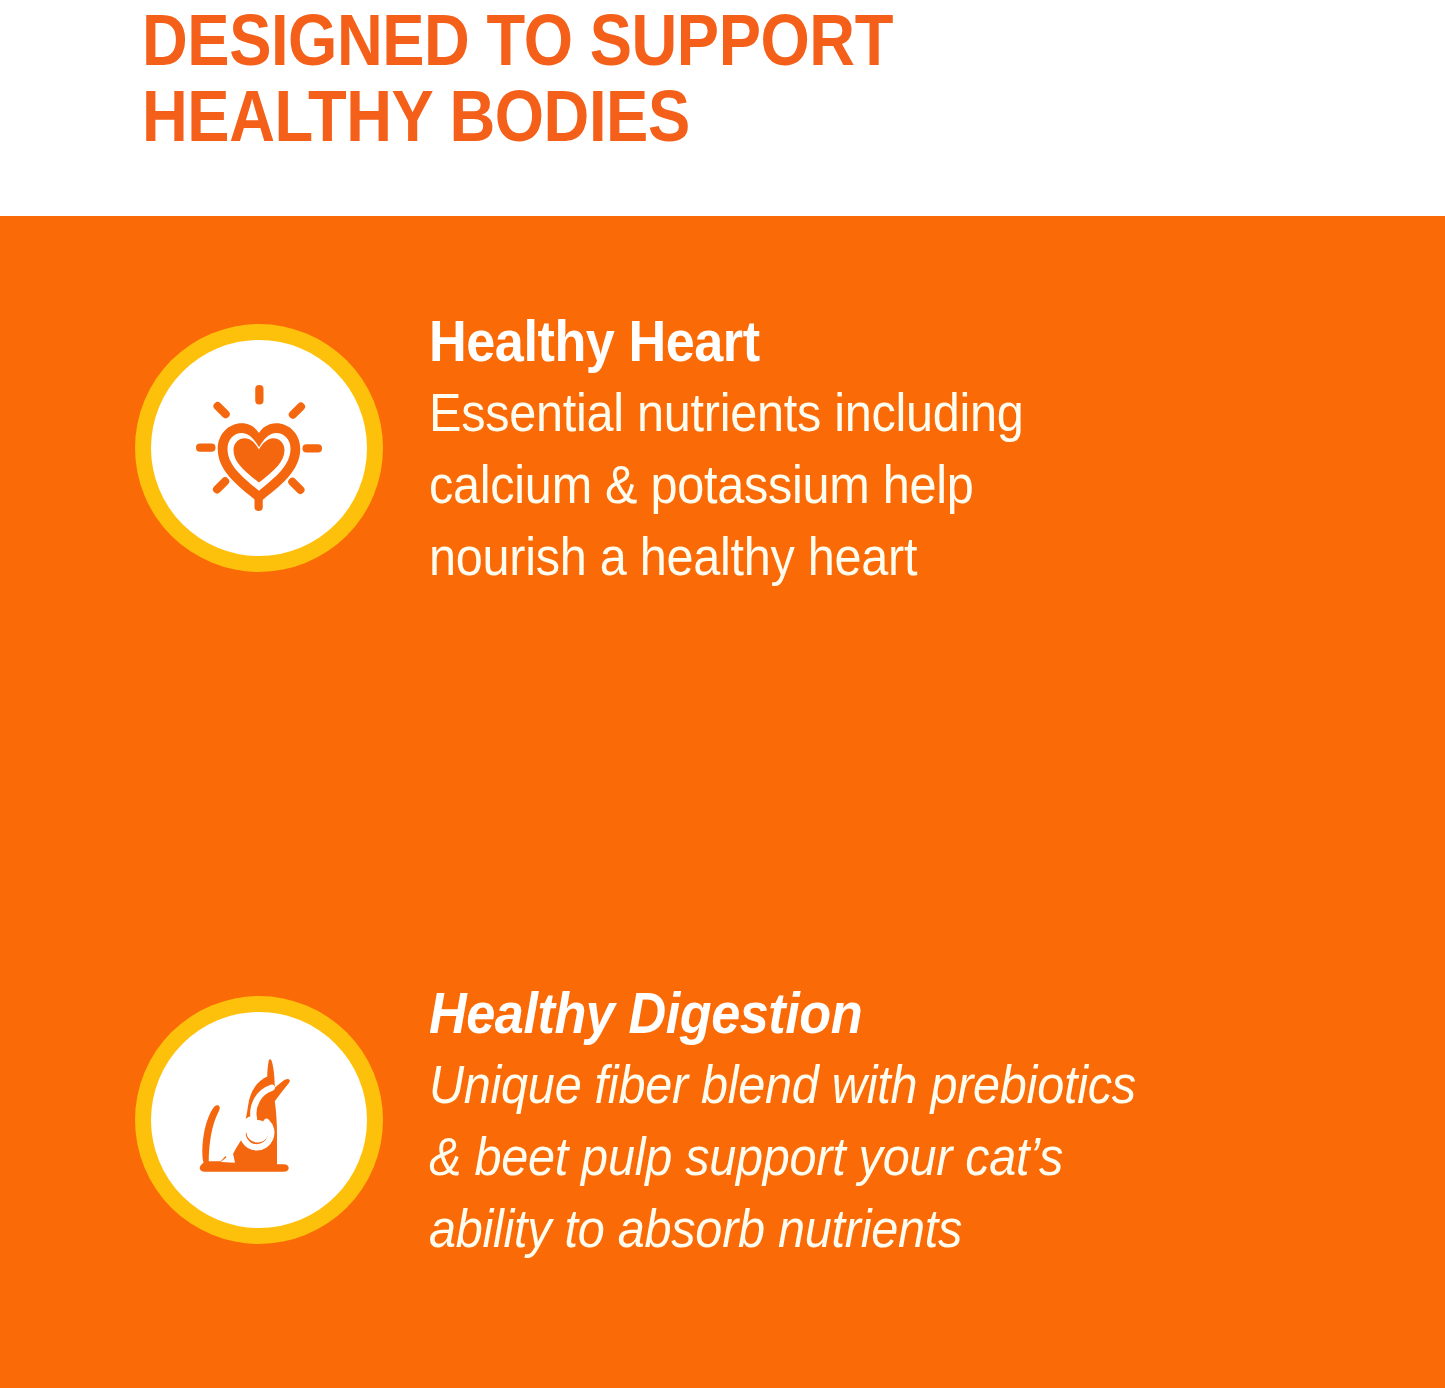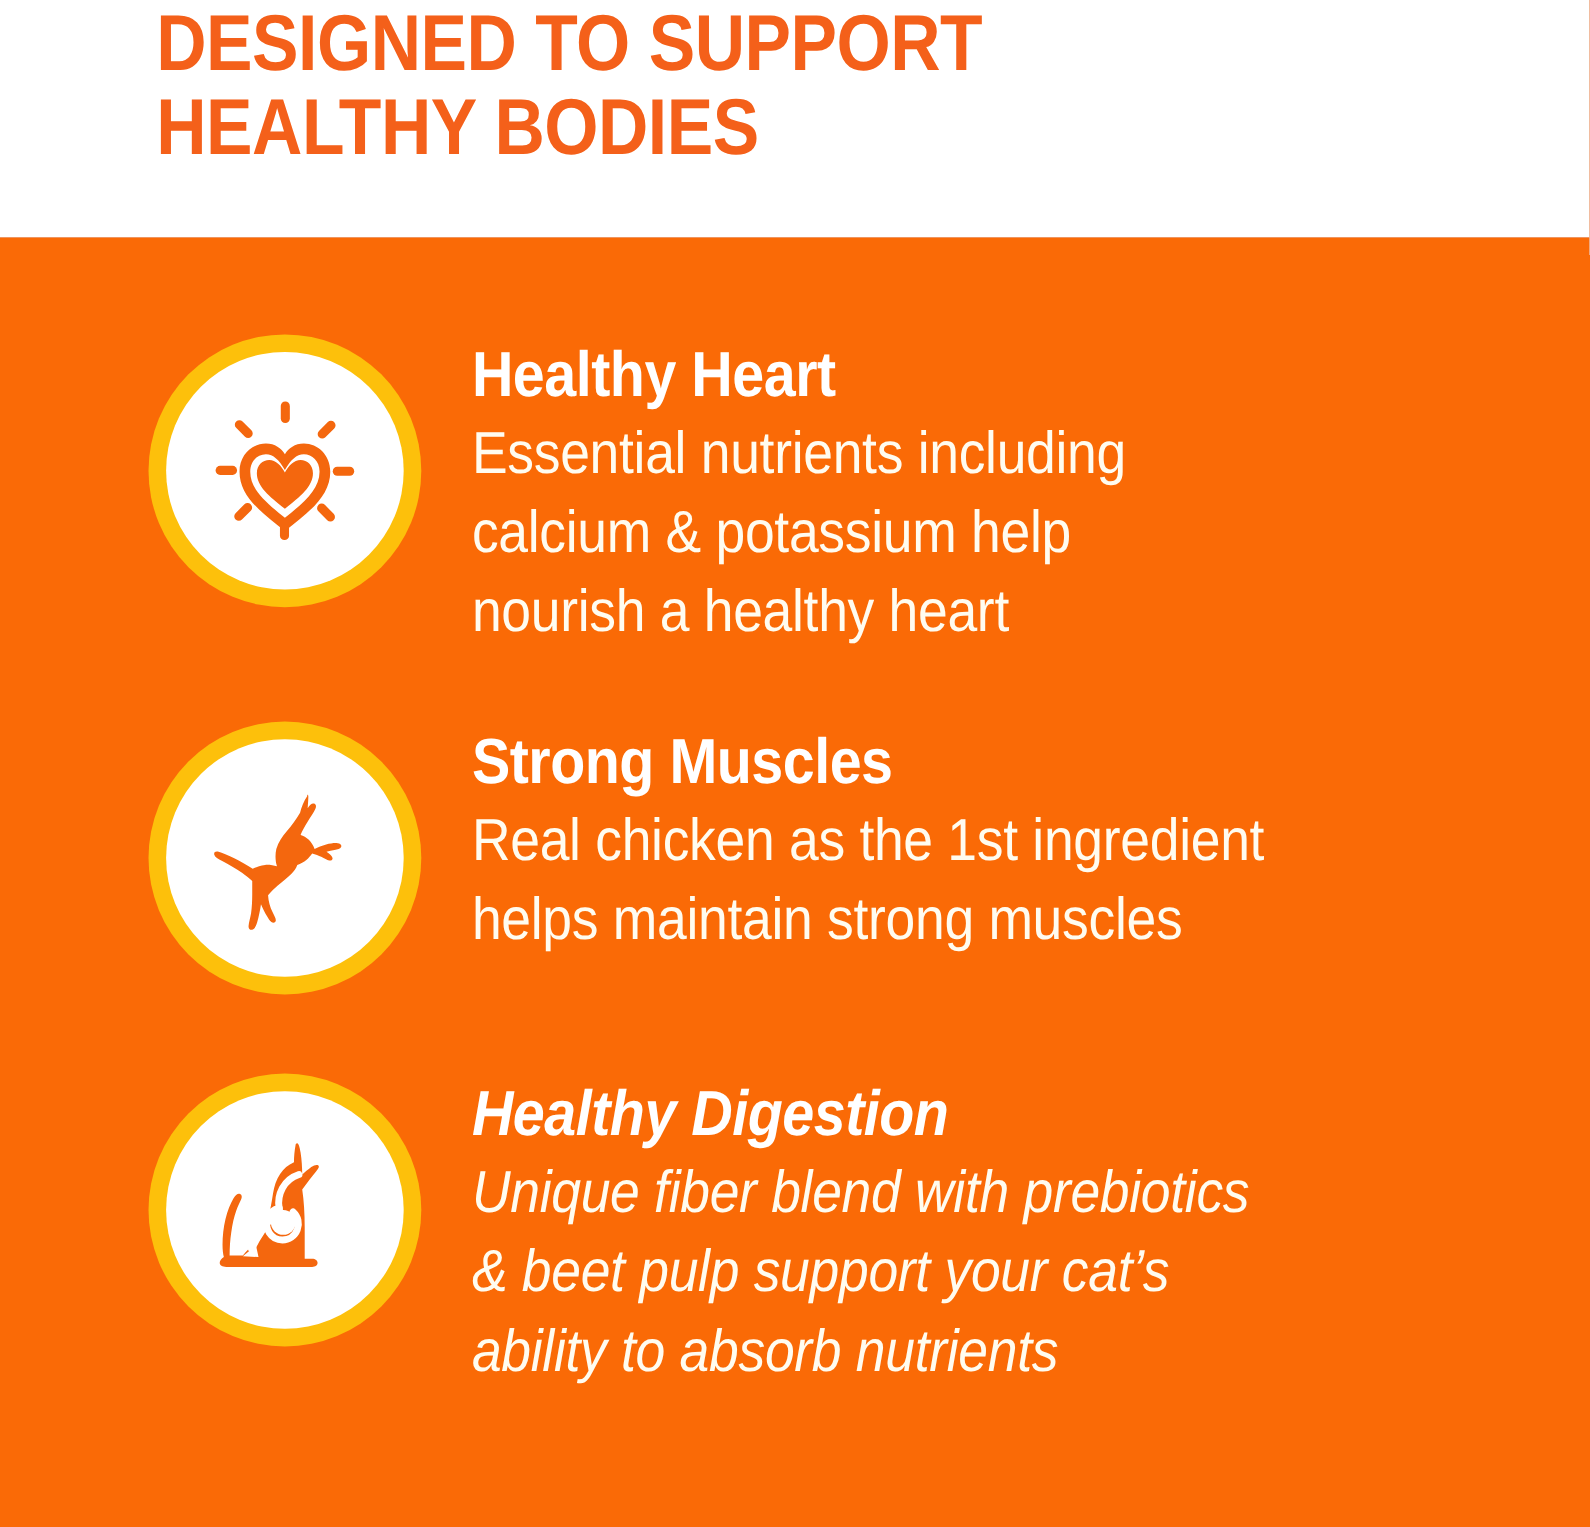--- a/index.html
+++ b/index.html
@@ -51,21 +51,21 @@
     top: 216px;
     width: 1445px;
     height: 1172px;
     background: #FA6A06;
   }
 
   
   .benefit-row {
     position: absolute;
     display: flex;
-    align-items: flex-start;
+    align-items: center;
   }
   .row-1 { left: 0;  top: 88px;  }
   .row-2 { left: 0;  top: 440px; }
   .row-3 { left: 0;  top: 760px; font-style: italic; }
 
   .icon-badge {
     position: relative;
     flex: 0 0 auto;
     width: 248px;
     height: 248px;
@@ -179,84 +179,20 @@
         </div>
       </div>
       <div class="benefit-text">
         <h2 class="benefit-title">Healthy Heart</h2>
         <p class="benefit-body">Essential nutrients including
 calcium &amp; potassium help
 nourish a healthy heart</p>
       </div>
     </div>
 
-    <div class="benefit-row row-2">
-      <div class="icon-badge">
-        <div class="icon-ring"></div>
-        <div class="icon-disc"></div>
-        <div class="icon-glyph">
-          <svg viewBox="0 0 100 100" aria-hidden="true">
-            <g fill="#F4670E">
-
-              <path d="M63.5 12.5
-                       C 61.5 15.5, 60 19, 59.2 22.5
-                       C 56.5 27, 54 30.5, 51 34
-                       C 48.5 37, 46 40.5, 44.8 44.5
-                       C 44 48, 44.2 52, 45.2 55
-                       C 43 54.5, 40.5 54, 38 54.2
-                       C 35 54.5, 32.5 55.5, 30.5 56.5
-                       C 27 54.5, 23 52, 19 50
-                       C 15.5 48.2, 12 46.8, 9.8 46.2
-                       C 8 45.7, 6.8 46.5, 7.2 48
-                       C 7.6 49.5, 9.5 50.5, 12 51.8
-                       C 16 53.8, 20.5 56.5, 24 59
-                       C 26.5 60.8, 28.5 62.5, 30.2 64
-                       L 30.2 72
-                       C 30.2 76, 30 80, 29.5 83.5
-                       C 29 86.5, 28.2 89, 28 91
-                       C 27.8 92.8, 28.8 93.8, 30.2 93.5
-                       C 31.5 93.2, 32.5 91.5, 33.2 89
-                       C 34.2 85.5, 35 81.5, 35.5 78
-                       C 36.5 80.5, 37.8 83, 39 85
-                       C 40 86.8, 41 88.2, 41.8 88.8
-                       C 43 89.8, 44.5 89.2, 44.5 87.8
-                       C 44.5 86.5, 43.5 85, 42.5 82.8
-                       C 41 79.8, 40 76, 39.8 72.5
-                       C 41.5 70.5, 43.5 68.5, 45.5 66.8
-                       C 48.5 64.2, 51.5 62, 54 59.5
-                       C 55.5 58, 56.8 56.2, 57.5 54.2
-                       C 59.5 53.5, 61.5 52.5, 63 51.2
-                       C 64.5 50, 65.5 48.5, 66.5 47.2
-                       C 68.5 47.8, 70.5 48.5, 72 49.2
-                       C 74 50.2, 75.5 51.2, 76.8 51.5
-                       C 78.2 51.8, 79.2 51, 78.8 49.8
-                       C 78.5 48.5, 77 47.5, 75.2 46.2
-                       C 76.8 45.8, 78.5 45.5, 80 45.2
-                       C 82 44.8, 83.5 44.5, 84 43.5
-                       C 84.6 42.3, 83.8 41.2, 82 41
-                       C 80 40.8, 77.5 41.2, 75 41.8
-                       C 72.5 42.5, 70 43.5, 68 44.5
-                       C 67.2 42.5, 66 40.5, 64.5 39
-                       C 63 37.5, 61.2 36.5, 59.5 36
-                       C 60.5 33.5, 62 31, 63.5 28.5
-                       C 65.5 25.2, 67.5 22.5, 68.5 20.2
-                       C 69.2 18.5, 68.8 17.2, 67.5 17
-                       C 66.2 16.8, 65 18, 63.8 19.8
-                       C 64 17.2, 64.2 14.5, 64.2 12.8
-                       C 64.2 11.5, 63.5 11.2, 63.5 12.5 Z"></path>
-            </g>
-          </svg>
-        </div>
-      </div>
-      <div class="benefit-text">
-        <h2 class="benefit-title">Strong Muscles</h2>
-        <p class="benefit-body">Real chicken as the 1st ingredient
-helps maintain strong muscles</p>
-      </div>
-    </div>
 
     <div class="benefit-row row-3">
       <div class="icon-badge">
         <div class="icon-ring"></div>
         <div class="icon-disc"></div>
         <div class="icon-glyph">
           <svg viewBox="0 0 100 100" aria-hidden="true">
             <g fill="#F4670E">
 
               <path d="M56.5 10.5

